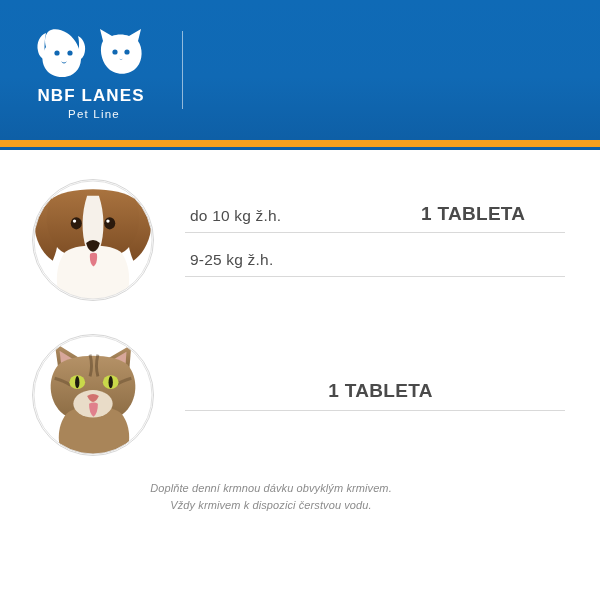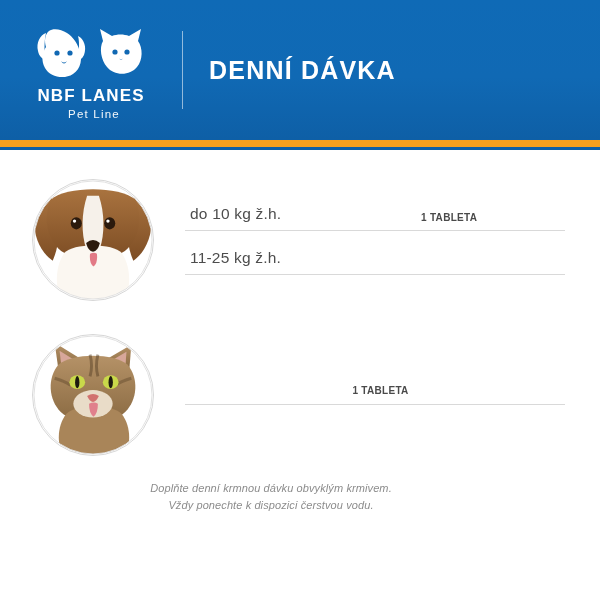--- a/index.html
+++ b/index.html
@@ -125,21 +125,21 @@
     padding: 0 4px 7px 5px;
     margin-bottom: 18px;
   }
   .dose-line:last-child { margin-bottom: 0; }
   .dose-weight {
     font-size: 15.5px;
     color: #4d4d4d;
     letter-spacing: .2px;
   }
   .dose-amount {
-    font-size: 10px;
+    font-size: 19px;
     color: #4a4a4a;
     font-weight: bold;
     letter-spacing: .3px;
     min-width: 150px;
     text-align: left;
     padding-left: 10px;
   }
   .dose-line.cat-line { padding-bottom: 8px; }
   .dose-line.cat-line .dose-amount { text-align: center; width: 100%; min-width: 0; }
 
@@ -187,21 +187,20 @@
             <path d="M88 31 q2 3 4 0 q-2 4 -4 0 Z"></path>
           </g>
         </svg>
       </span>
       <span class="logo-name">NBF LANES</span>
       <span class="logo-sub">Pet Line</span>
     </div>
 
     <div class="header-divider"></div>
 
-    <div class="header-title">DENNÍ DÁVKA</div>
   </div>
 
   <div class="accent-orange"></div>
   <div class="accent-blue"></div>
 
   <div class="body-area">
 
     <div class="row row-dog">
       <div class="avatar-col">
         <div class="avatar">
@@ -239,21 +238,21 @@
             <circle cx="61" cy="61" r="60" fill="none" stroke="#e0e0e0" stroke-width="1"></circle>
           </svg>
         </div>
       </div>
       <div class="dose-col">
         <div class="dose-line">
           <span class="dose-weight">do 10 kg ž.h.</span>
           <span class="dose-amount">1 TABLETA</span>
         </div>
         <div class="dose-line">
-          <span class="dose-weight">11-25 kg ž.h.</span>
+          <span class="dose-weight">9-25 kg ž.h.</span>
         </div>
       </div>
     </div>
 
     <div class="row row-cat">
       <div class="avatar-col">
         <div class="avatar">
           <svg viewBox="0 0 122 122" xmlns="http://www.w3.org/2000/svg">
             <defs>
               <clipPath id="catclip">
@@ -296,17 +295,17 @@
       </div>
       <div class="dose-col">
         <div class="dose-line cat-line">
           <span class="dose-amount">1 TABLETA</span>
         </div>
       </div>
     </div>
 
     <div class="footnote">
       <div>Doplňte denní krmnou dávku obvyklým krmivem.</div>
-      <div>Vždy ponechte k dispozici čerstvou vodu.</div>
+      <div>Vždy krmivem k dispozici čerstvou vodu.</div>
     </div>
 
   </div>
 </div>
 
 </body></html>

